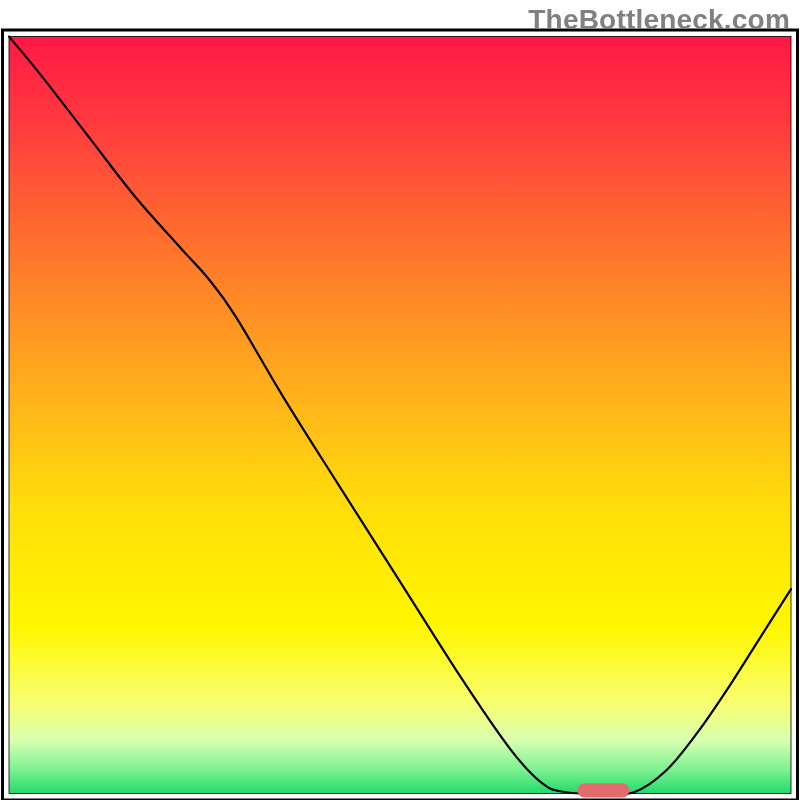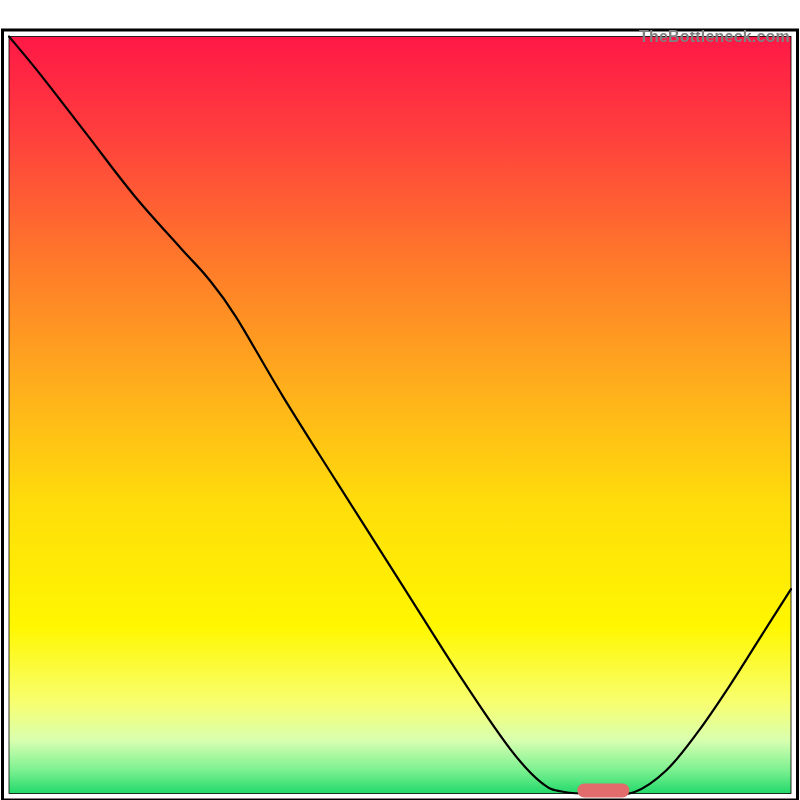--- a/index.html
+++ b/index.html
@@ -12,27 +12,26 @@
   }
   .canvas-wrap {
     position: relative;
     width: 800px;
     height: 800px;
   }
   .watermark {
     position: absolute;
     top: 4px;
     right: 10px;
-    font-size: 16px;
+    font-size: 28px;
     font-weight: 600;
     color: #808080;
     letter-spacing: 0.2px;
     z-index: 10;
     pointer-events: none;
-    margin-top: 24px;
   }
 </style>
 </head>
 <body>
 
 <div class="canvas-wrap">
   <div class="watermark">TheBottleneck.com</div>
   <svg id="chart-svg" width="800" height="800" viewBox="0 0 800 800">
     <defs>
       <linearGradient id="bg-grad" x1="0" y1="0" x2="0" y2="1">

